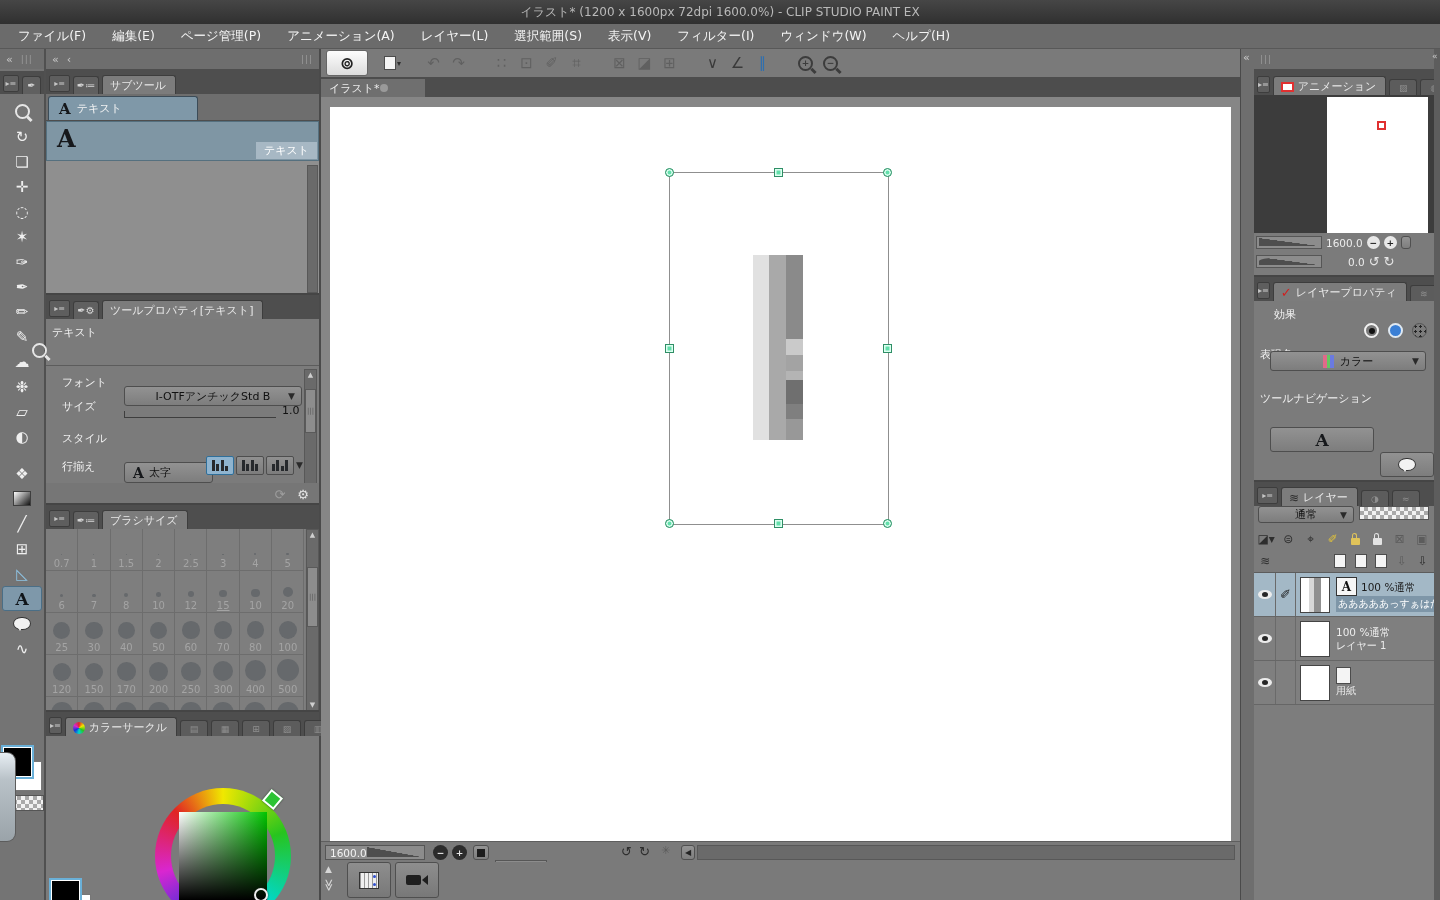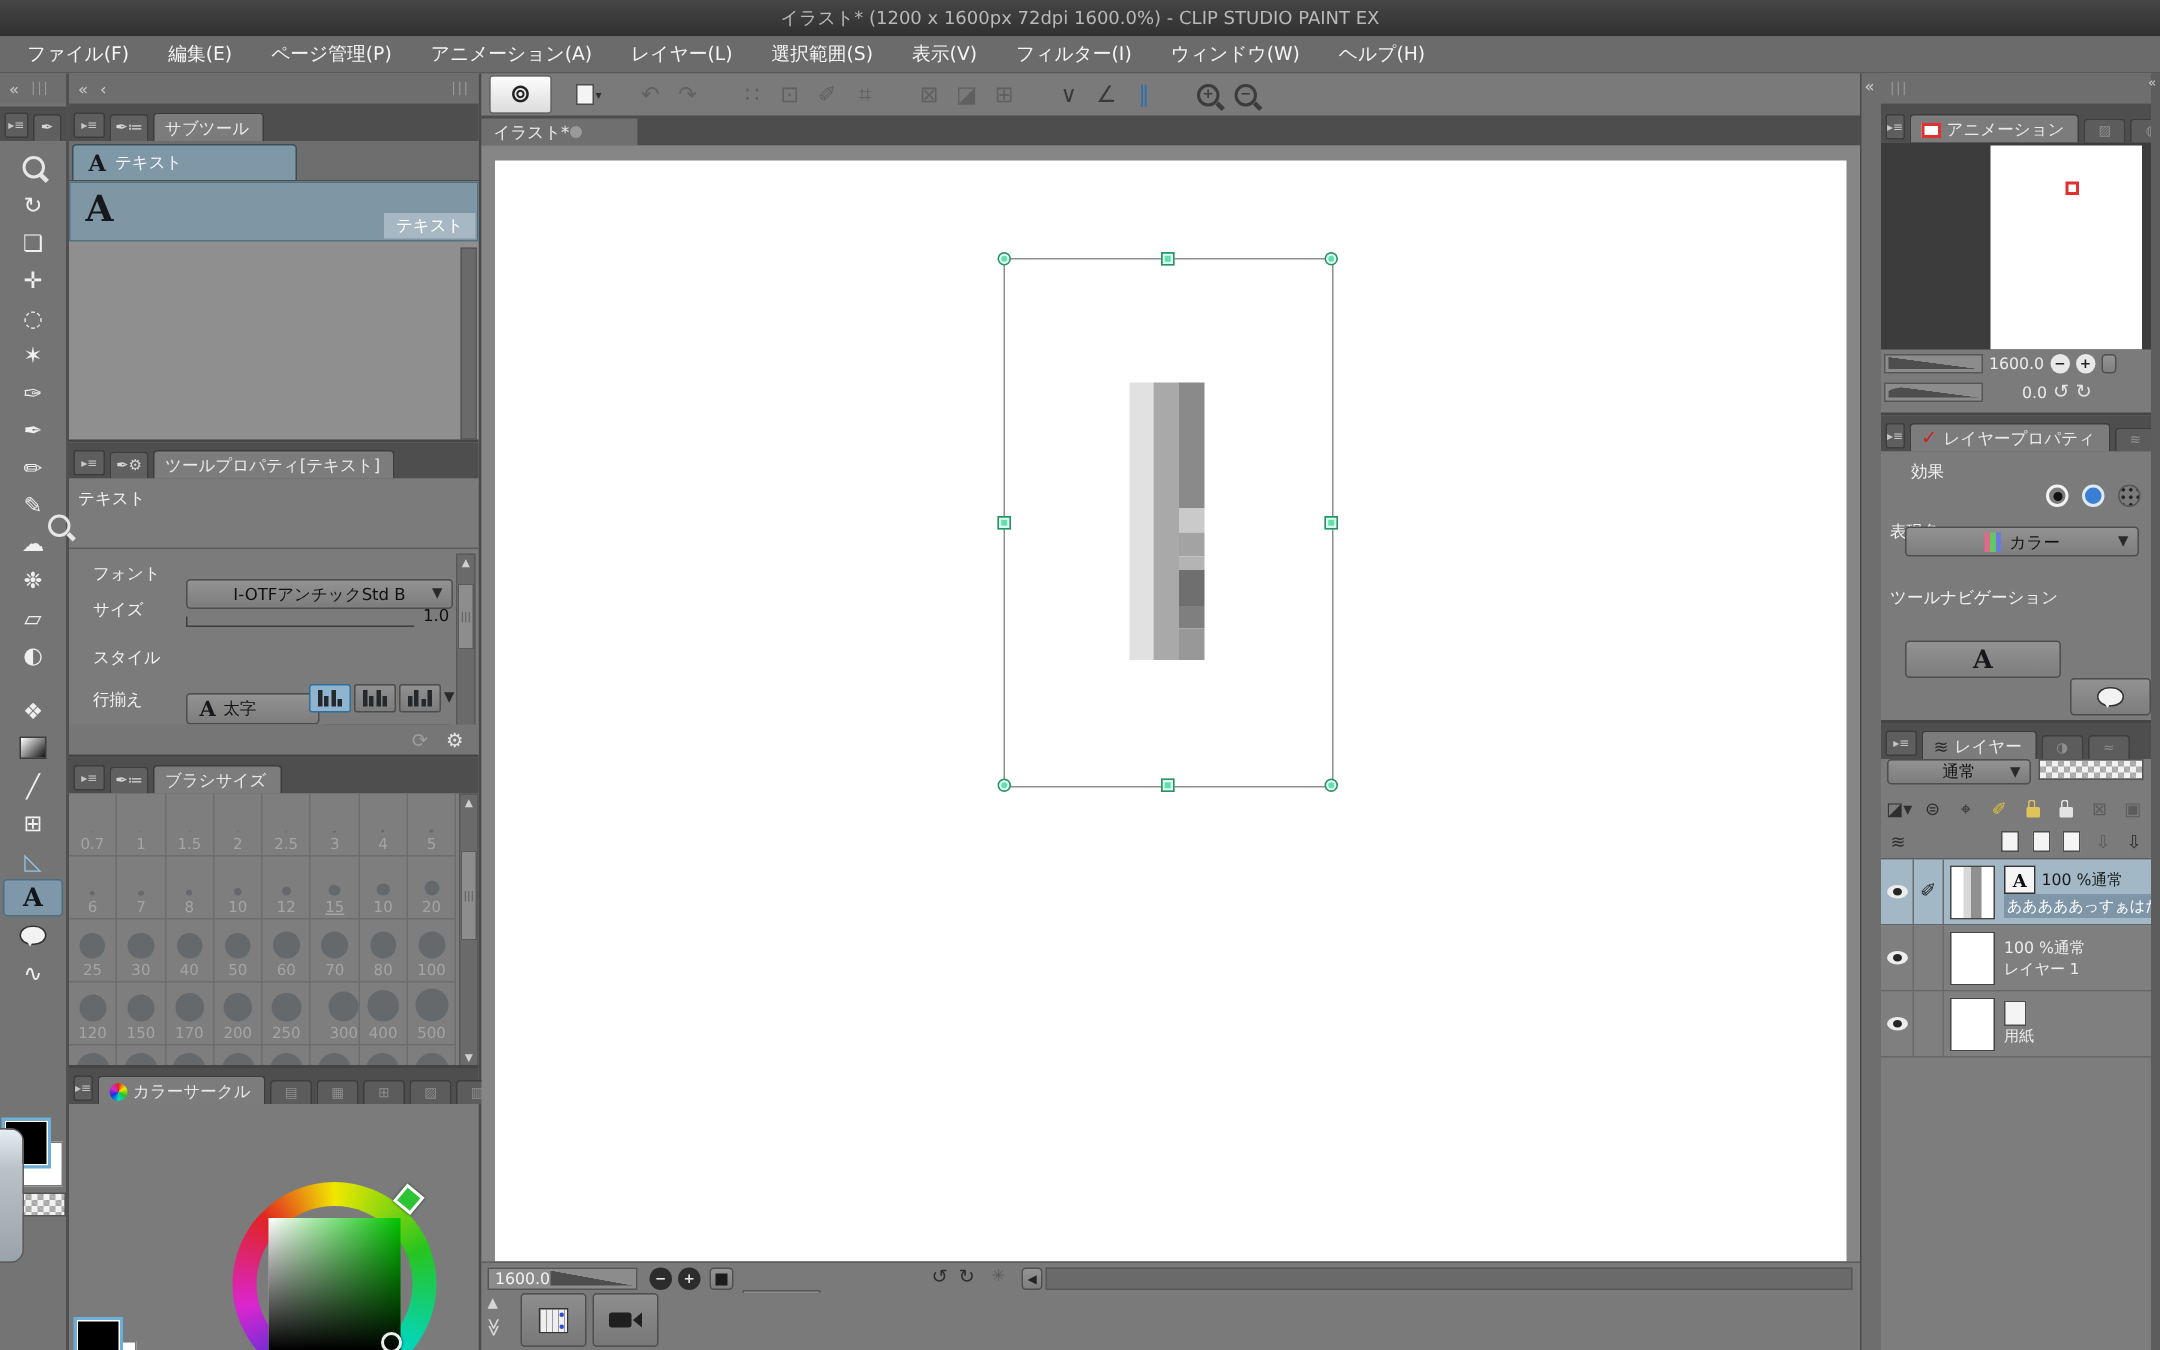--- a/index.html
+++ b/index.html
@@ -468,21 +468,21 @@
           <span>170</span>
         </div>
         <div class="bcell" style="width: 32.3px; height: 42px;">
           <span class="bdot" style="width: 19px; height: 19px; margin-bottom: 3px;"></span>
           <span>200</span>
         </div>
         <div class="bcell" style="width: 32.3px; height: 42px;">
           <span class="bdot" style="width: 19.5px; height: 19.5px; margin-bottom: 3px;"></span>
           <span>250</span>
         </div>
-        <div class="bcell" style="width: 32.3px; height: 42px; align-items: flex-end;">
+        <div class="bcell" style="width: 32.3px; height: 42px;">
           <span class="bdot" style="width: 20px; height: 20px; margin-bottom: 3px;"></span>
           <span>300</span>
         </div>
         <div class="bcell" style="width: 32.3px; height: 42px;">
           <span class="bdot" style="width: 21px; height: 21px; margin-bottom: 3px;"></span>
           <span>400</span>
         </div>
         <div class="bcell" style="width: 32.3px; height: 42px;">
           <span class="bdot" style="width: 22px; height: 22px; margin-bottom: 3px;"></span>
           <span>500</span>

